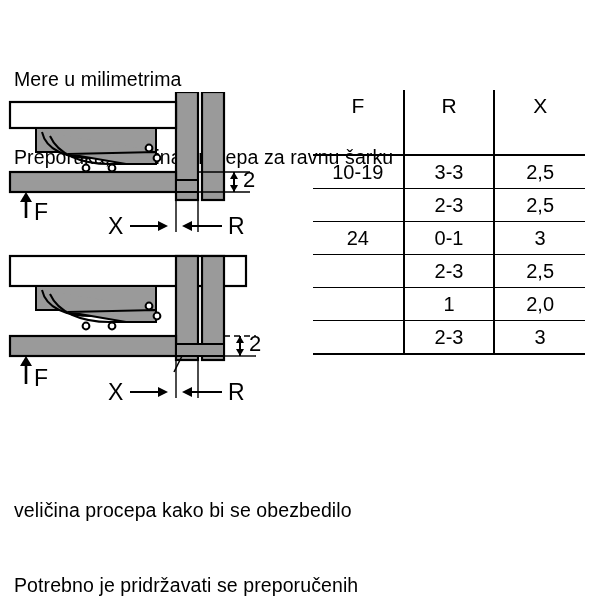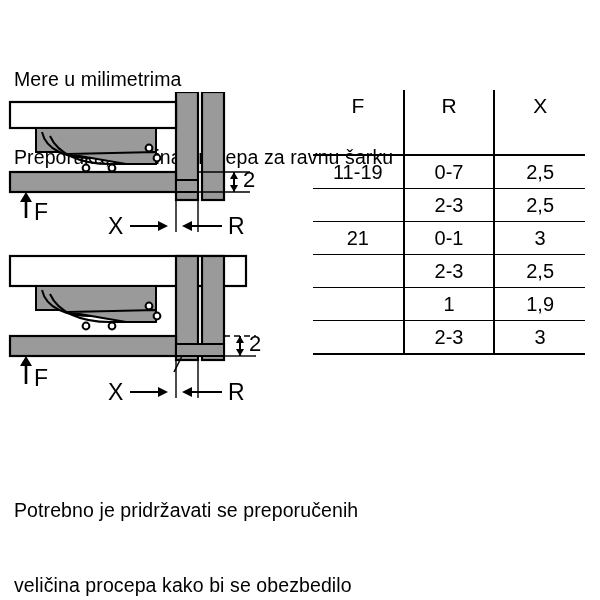--- a/index.html
+++ b/index.html
@@ -181,53 +181,53 @@
           <th class="vline-l vline-r">R</th>
           <th>X</th>
         </tr>
         <tr class="hdr-rule">
           <td></td>
           <td class="vline-l vline-r"></td>
           <td></td>
         </tr>
 
         <tr>
-          <td class="row-rule">11-19</td>
-          <td class="row-rule vline-l vline-r">0-7</td>
+          <td class="row-rule">10-19</td>
+          <td class="row-rule vline-l vline-r">3-3</td>
           <td class="row-rule">2,5</td>
         </tr>
         <tr>
           <td class="row-rule"></td>
           <td class="row-rule vline-l vline-r">2-3</td>
           <td class="row-rule">2,5</td>
         </tr>
         <tr>
-          <td class="row-rule">21</td>
+          <td class="row-rule">24</td>
           <td class="row-rule vline-l vline-r">0-1</td>
           <td class="row-rule">3</td>
         </tr>
         <tr>
           <td class="row-rule"></td>
           <td class="row-rule vline-l vline-r">2-3</td>
           <td class="row-rule">2,5</td>
         </tr>
         <tr>
           <td class="row-rule"></td>
           <td class="row-rule vline-l vline-r">1</td>
-          <td class="row-rule">1,9</td>
+          <td class="row-rule">2,0</td>
         </tr>
         <tr>
           <td class="bottom-rule"></td>
           <td class="bottom-rule vline-l vline-r">2-3</td>
           <td class="bottom-rule">3</td>
         </tr>
       </tbody>
     </table>
   </div>
 
   <div class="footer-text">
+    <div>veličina procepa kako bi se obezbedilo</div>
     <div>Potrebno je pridržavati se preporučenih</div>
-    <div>veličina procepa kako bi se obezbedilo</div>
     
     
   </div>
 
 </div>
 
 </body></html>

